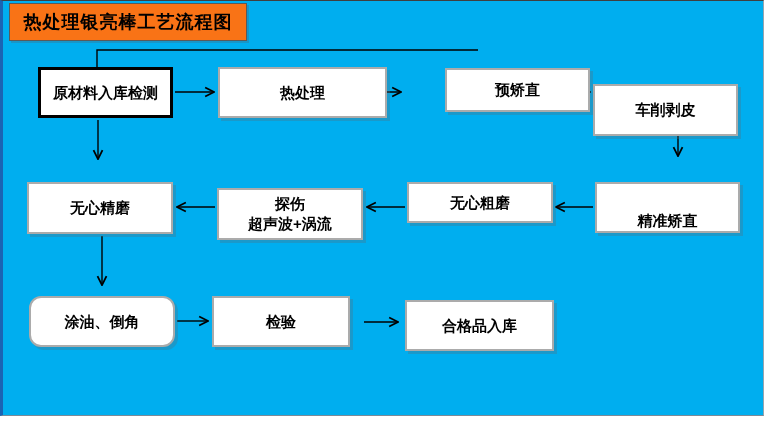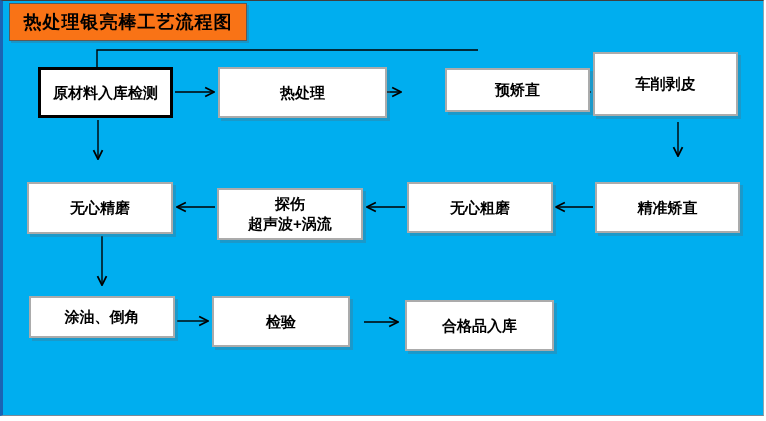--- a/index.html
+++ b/index.html
@@ -28,28 +28,28 @@
     display:flex;flex-direction:column;align-items:center;justify-content:center;
     font-weight:bold;font-size:15px;line-height:20px;color:#000;text-align:center;
     box-shadow:3px 3px 0 rgba(90,105,115,0.30);
   }
   .node.emphasis{border:3px solid #000000;box-shadow:none;}
   .node span{display:block;}
   
   .n-raw{left:38px;top:67px;width:135px;height:51px;}
   .n-heat{left:218px;top:67px;width:169px;height:51px;}
   .n-pre{left:405px;top:68px;width:145px;height:44px;margin-left:40px;}
-  .n-turn{left:593px;top:52px;width:145px;height:64px;}
+  .n-turn{left:593px;top:84px;width:145px;height:52px;}
   
   .n-fine{left:27px;top:182px;width:146px;height:52px;}
   .n-flaw{left:217px;top:188px;width:146px;height:52px;}
-  .n-rough{left:407px;top:182px;width:146px;height:51px;}
-  .n-precise{left:595px;top:182px;width:145px;height:51px;}
+  .n-rough{left:407px;top:182px;width:146px;height:41px;}
+  .n-precise{left:595px;top:182px;width:145px;height:51px;justify-content:flex-end;}
   
-  .n-oil{left:29px;top:296px;width:146px;height:42px;}
+  .n-oil{left:29px;top:296px;width:146px;height:51px;border-radius:12px;}
   .n-insp{left:212px;top:296px;width:138px;height:51px;}
   .n-store{left:405px;top:300px;width:149px;height:51px;}
   .wires{position:absolute;left:0;top:0;width:766px;height:421px;pointer-events:none;}
 </style>
 </head>
 <body>
 
 <div class="stage">
   <div class="slide"></div>
 

